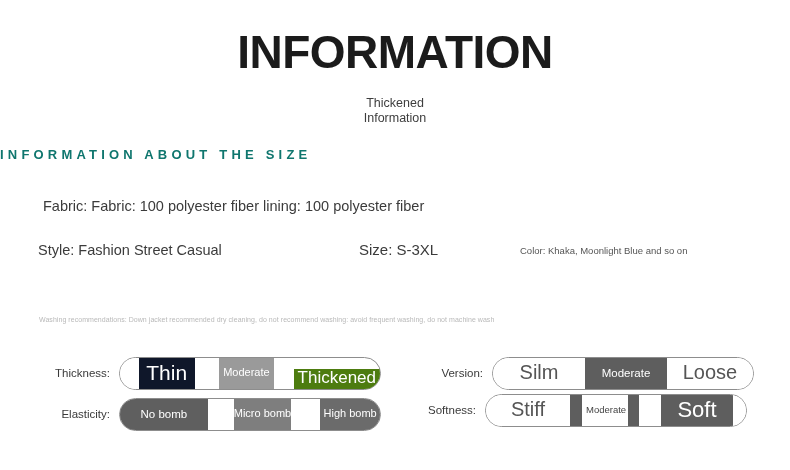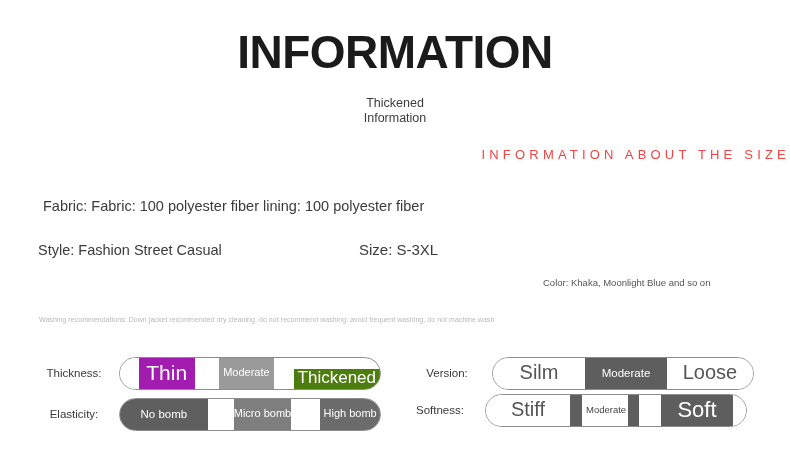--- a/index.html
+++ b/index.html
@@ -41,25 +41,25 @@
     color: #3d3d3d;
     line-height: 1.18;
   }
   .sub-title .line2 { display: block; }
 
   .section-heading {
     position: absolute;
     left: 0;
     top: 147px;
     width: 790px;
-    text-align: right;
+    text-align: left;
     font-size: 13px;
-    font-weight: 400;
+    font-weight: 700;
     letter-spacing: 4.2px;
-    color: #ef4444;
+    color: #0f766e;
   }
 
   
   .spec-fabric {
     position: absolute;
     left: 43px;
     top: 198px;
     font-size: 14.5px;
     color: #3b3b3b;
     white-space: nowrap;
@@ -76,26 +76,25 @@
     position: absolute;
     left: 317px;
     top: 241px;
     font-size: 15px;
     color: #3b3b3b;
     white-space: nowrap;
     margin-left: 42px;
   }
   .spec-color {
     position: absolute;
-    left: 543px;
+    left: 520px;
     top: 245px;
     font-size: 9.5px;
     color: #555555;
     white-space: nowrap;
-    margin-top: 32px;
   }
 
   .wash-note {
     position: absolute;
     left: 39px;
     top: 316px;
     font-size: 7px;
     color: #b9b9b9;
     white-space: nowrap;
     letter-spacing: 0.05px;
@@ -105,21 +104,21 @@
   .attr-row {
     position: absolute;
     height: 34px;
     display: flex;
     align-items: center;
   }
   .attr-label {
     font-size: 11.5px;
     color: #3a3a3a;
     white-space: nowrap;
-    text-align: center;
+    text-align: right;
   }
 
   
   .pill {
     position: relative;
     height: 33px;
     border-radius: 17px;
     background: #ffffff;
     border: 1.6px solid #8d8d8d;
     box-sizing: border-box;
@@ -149,21 +148,21 @@
   #row-version .attr-label,
   #row-softness .attr-label { width: 72px; margin-right: 9px; }
 
   #pill-thickness { width: 262px; }
   #pill-elasticity { width: 262px; }
   #pill-version { width: 262px; }
   #pill-softness { width: 262px; }
 
   
   #pill-thickness .s-cap   { width: 21px; background:#ffffff; }
-  #pill-thickness .s-thin  { width: 63px; background:#a21caf; color:#ffffff;
+  #pill-thickness .s-thin  { width: 63px; background:#0f172a; color:#ffffff;
                               font-size: 21px; font-weight: 400; }
   #pill-thickness .s-gap1  { width: 27px; background:#ffffff; }
   #pill-thickness .s-mod   { width: 62px; background:#9a9a9a; color:#ffffff;
                               font-size: 11px; }
   #pill-thickness .s-gap2  { width: 22px; background:#ffffff; }
   #pill-thickness .s-thick { flex: 1; background:#4d7c0f; color:#ffffff;
                               font-size: 17px; padding: 0 4px; margin-top: 11px; }
 
   
   #pill-elasticity .s-no    { width: 88px; background:#5f5f5f; color:#ffffff;

